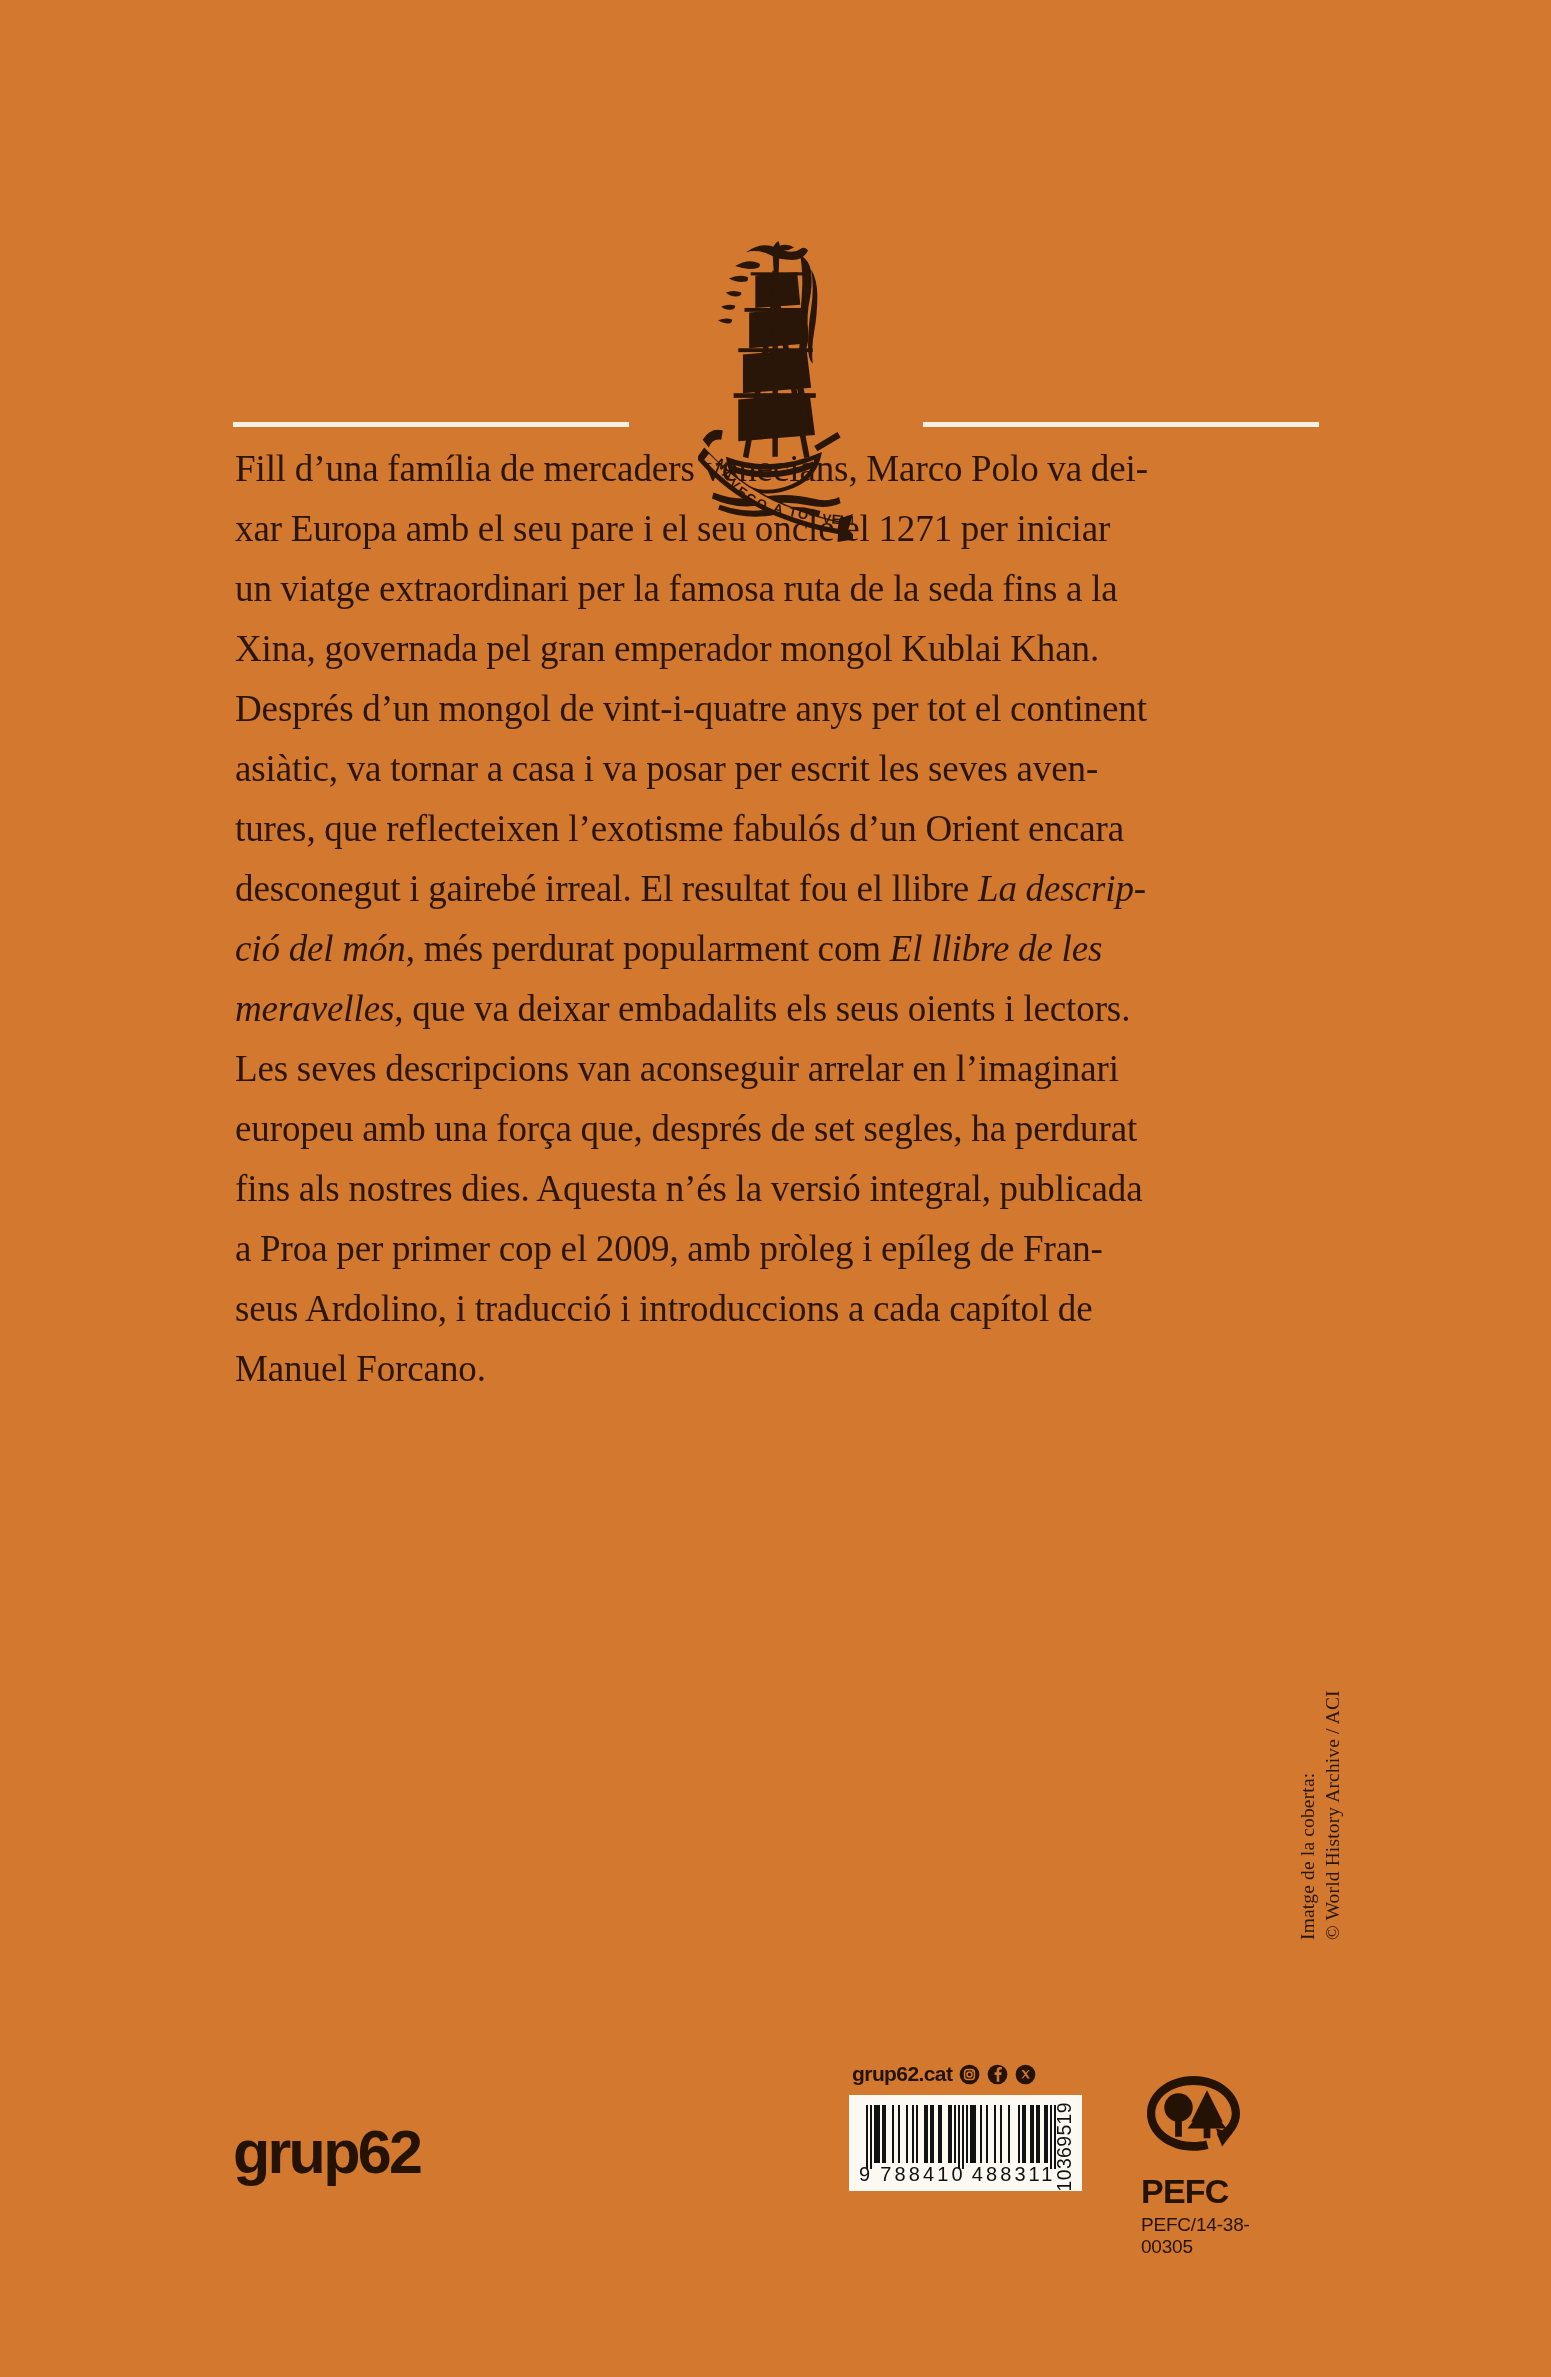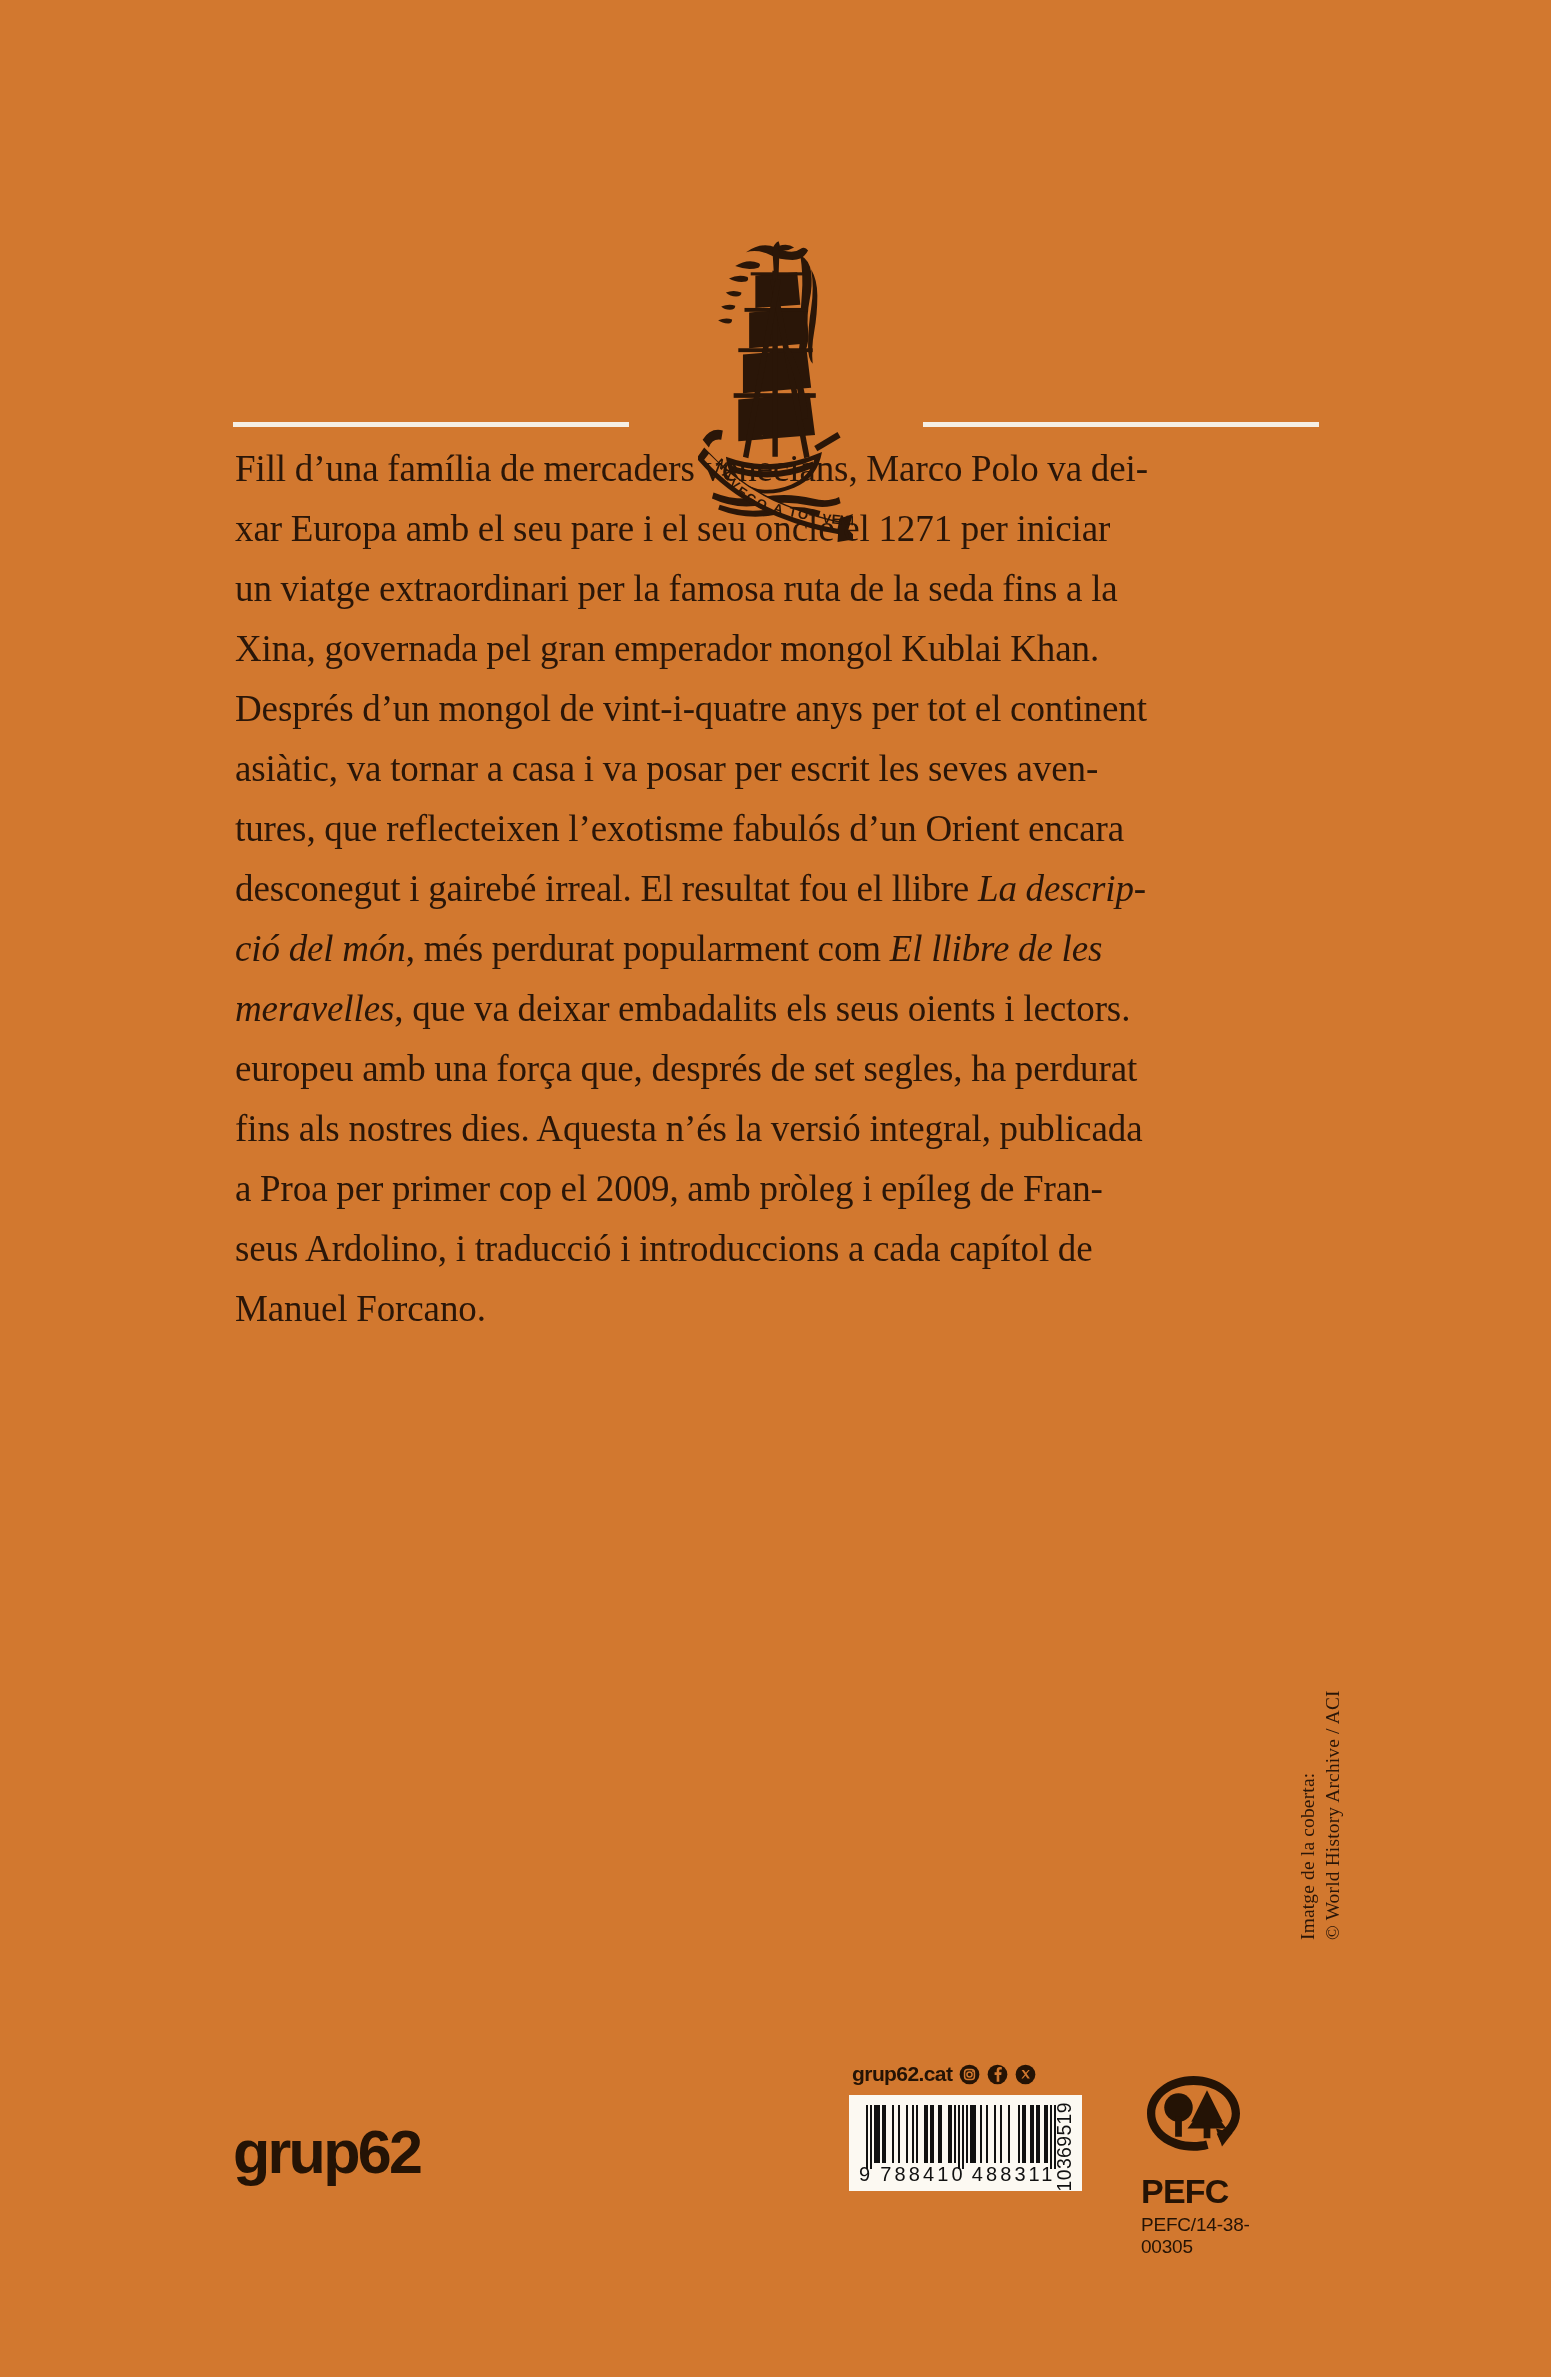--- a/index.html
+++ b/index.html
@@ -263,20 +263,21 @@
     <span class="ln">Fill d’una família de mercaders venecians, Marco Polo va dei-</span>
     <span class="ln">xar Europa amb el seu pare i el seu oncle el 1271 per iniciar</span>
     <span class="ln">un viatge extraordinari per la famosa ruta de la seda fins a la</span>
     <span class="ln">Xina, governada pel gran emperador mongol Kublai Khan.</span>
     <span class="ln">Després d’un mongol de vint-i-quatre anys per tot el continent</span>
     <span class="ln">asiàtic, va tornar a casa i va posar per escrit les seves aven-</span>
     <span class="ln">tures, que reflecteixen l’exotisme fabulós d’un Orient encara</span>
     <span class="ln"><span>desconegut i gairebé irreal. El resultat fou el llibre </span><i>La descrip-</i></span>
     <span class="ln"><i>ció del món</i><span>, més perdurat popularment com </span><i>El llibre de les</i></span>
     <span class="ln"><i>meravelles</i><span>, que va deixar embadalits els seus oients i lectors.</span></span>
+    <span class="ln">Les seves descripcions van aconseguir arrelar en l’imaginari</span>
     <span class="ln">europeu amb una força que, després de set segles, ha perdurat</span>
     <span class="ln">fins als nostres dies. Aquesta n’és la versió integral, publicada</span>
     <span class="ln">a Proa per primer cop el 2009, amb pròleg i epíleg de Fran-</span>
     <span class="ln">seus Ardolino, i traducció i introduccions a cada capítol de</span>
     <span class="ln">Manuel Forcano.</span>
   </div>
 
   <div id="grup62-logo">grup62</div>
 
   <div id="barcode-group">

